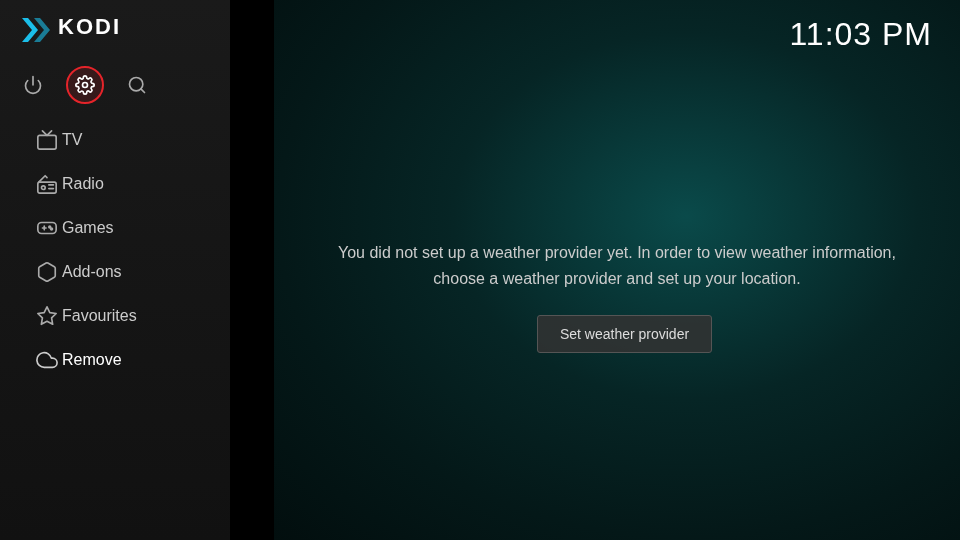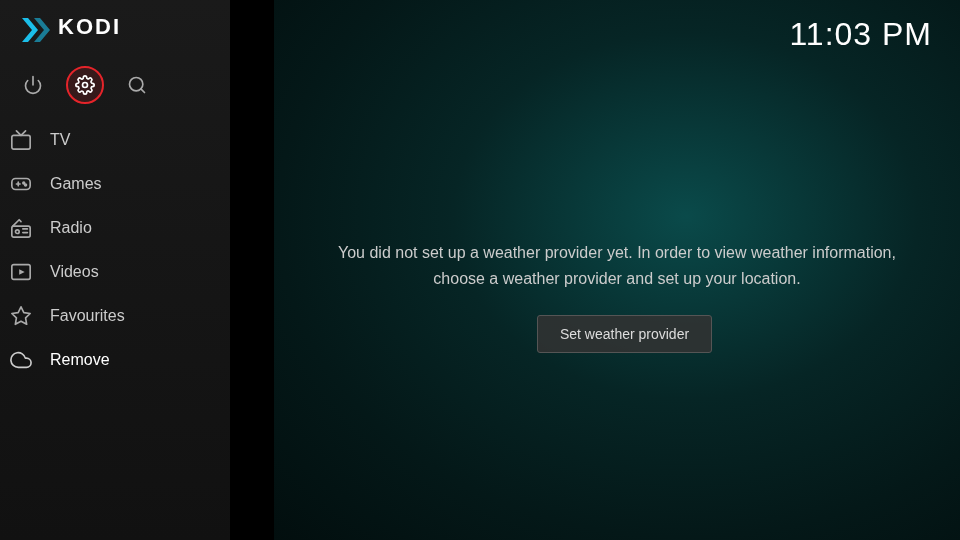--- a/index.html
+++ b/index.html
@@ -78,22 +78,22 @@
     .sidebar-nav {
       display: flex;
       flex-direction: column;
       flex: 1;
       padding-top: 4px;
     }
 
     .nav-item {
       display: flex;
       align-items: center;
-      padding: 9px 8px;
-      gap: 16px;
+      padding: 9px 34px;
+      gap: 2px;
       cursor: pointer;
       color: #ccc;
       font-size: 16px;
       transition: background 0.15s;
     }
 
     .nav-item.active {
       color: #fff;
     }
 
@@ -223,54 +223,53 @@
           <rect x="2" y="7" width="20" height="15" rx="2" ry="2"></rect>
           <polyline points="17 2 12 7 7 2"></polyline>
         </svg>
       </span>
       <span class="nav-item-label">TV</span>
     </div>
 
     <div class="nav-item">
       <span class="nav-item-icon">
         <svg width="22" height="22" viewBox="0 0 24 24" fill="none" stroke="#aaa" stroke-width="1.8" stroke-linecap="round" stroke-linejoin="round">
+          <rect x="2" y="10" width="20" height="12" rx="2"></rect>
+          <path d="M3 10l7-7 2 2"></path>
+          <circle cx="8" cy="16" r="2"></circle>
+          <line x1="14" y1="13" x2="19" y2="13"></line>
+          <line x1="14" y1="17" x2="19" y2="17"></line>
+        </svg>
+      </span>
+      <span class="nav-item-label">Radio</span>
+    </div>
+
+    <div class="nav-item">
+      <span class="nav-item-icon">
+        <svg width="22" height="22" viewBox="0 0 24 24" fill="none" stroke="#aaa" stroke-width="1.8" stroke-linecap="round" stroke-linejoin="round">
           <rect x="2" y="6" width="20" height="12" rx="4"></rect>
           <line x1="7" y1="12" x2="11" y2="12"></line>
           <line x1="9" y1="10" x2="9" y2="14"></line>
           <circle cx="15" cy="11" r="1" fill="#aaa"></circle>
           <circle cx="17" cy="13" r="1" fill="#aaa"></circle>
         </svg>
       </span>
       <span class="nav-item-label">Games</span>
     </div>
 
     <div class="nav-item">
       <span class="nav-item-icon">
         <svg width="22" height="22" viewBox="0 0 24 24" fill="none" stroke="#aaa" stroke-width="1.8" stroke-linecap="round" stroke-linejoin="round">
-          <rect x="2" y="10" width="20" height="12" rx="2"></rect>
-          <path d="M3 10l7-7 2 2"></path>
-          <circle cx="8" cy="16" r="2"></circle>
-          <line x1="14" y1="13" x2="19" y2="13"></line>
-          <line x1="14" y1="17" x2="19" y2="17"></line>
-        </svg>
-      </span>
-      <span class="nav-item-label">Radio</span>
-    </div>
-
-
-
-    <div class="nav-item">
-      <span class="nav-item-icon">
-        <svg width="22" height="22" viewBox="0 0 24 24" fill="none" stroke="#aaa" stroke-width="1.8" stroke-linecap="round" stroke-linejoin="round">
-          <rect x="2" y="4" width="20" height="16" rx="2"></rect>
-          <polygon points="10 9 16 12 10 15" fill="#aaa" stroke="none"></polygon>
-        </svg>
-      </span>
-      <span class="nav-item-label">Videos</span>
-    </div>
+          <path d="M21 16V8a2 2 0 0 0-1-1.73l-7-4a2 2 0 0 0-2 0l-7 4A2 2 0 0 0 3 8v8a2 2 0 0 0 1 1.73l7 4a2 2 0 0 0 2 0l7-4A2 2 0 0 0 21 16z"></path>
+        </svg>
+      </span>
+      <span class="nav-item-label">Add-ons</span>
+    </div>
+
+
 
     <div class="nav-item">
       <span class="nav-item-icon">
         <svg width="22" height="22" viewBox="0 0 24 24" fill="none" stroke="#aaa" stroke-width="1.8" stroke-linecap="round" stroke-linejoin="round">
           <polygon points="12 2 15.09 8.26 22 9.27 17 14.14 18.18 21.02 12 17.77 5.82 21.02 7 14.14 2 9.27 8.91 8.26 12 2"></polygon>
         </svg>
       </span>
       <span class="nav-item-label">Favourites</span>
     </div>
 

